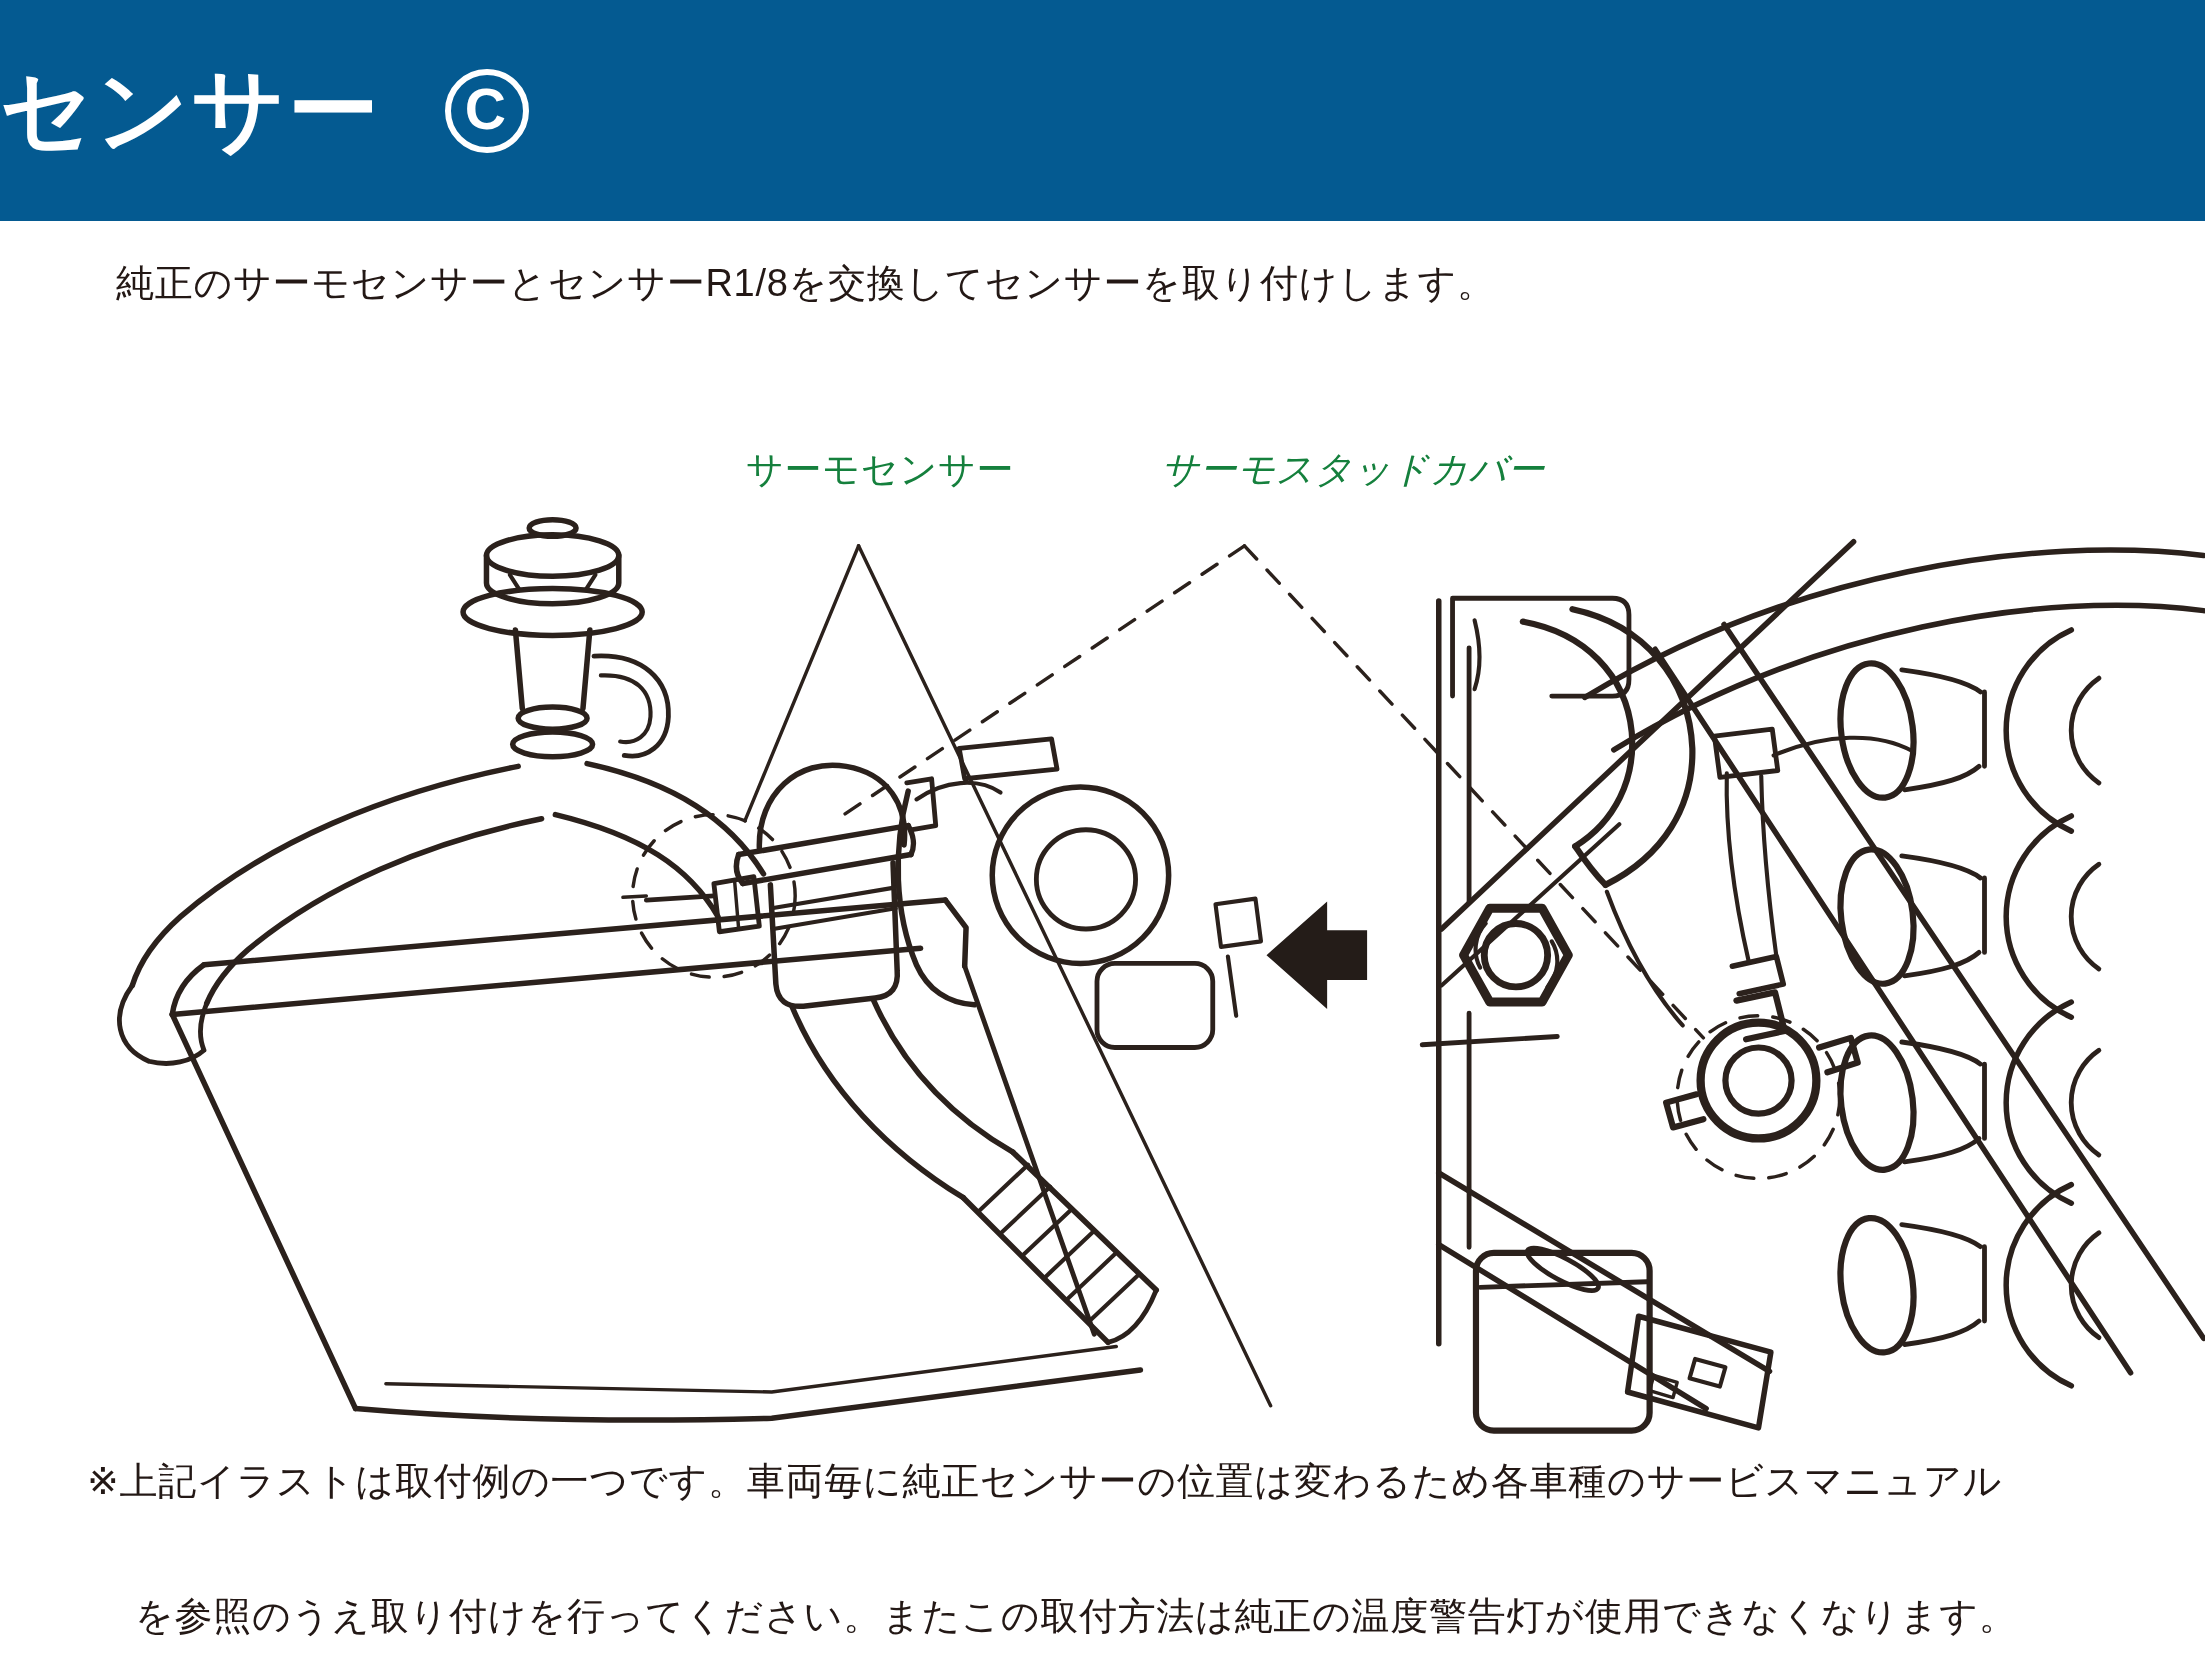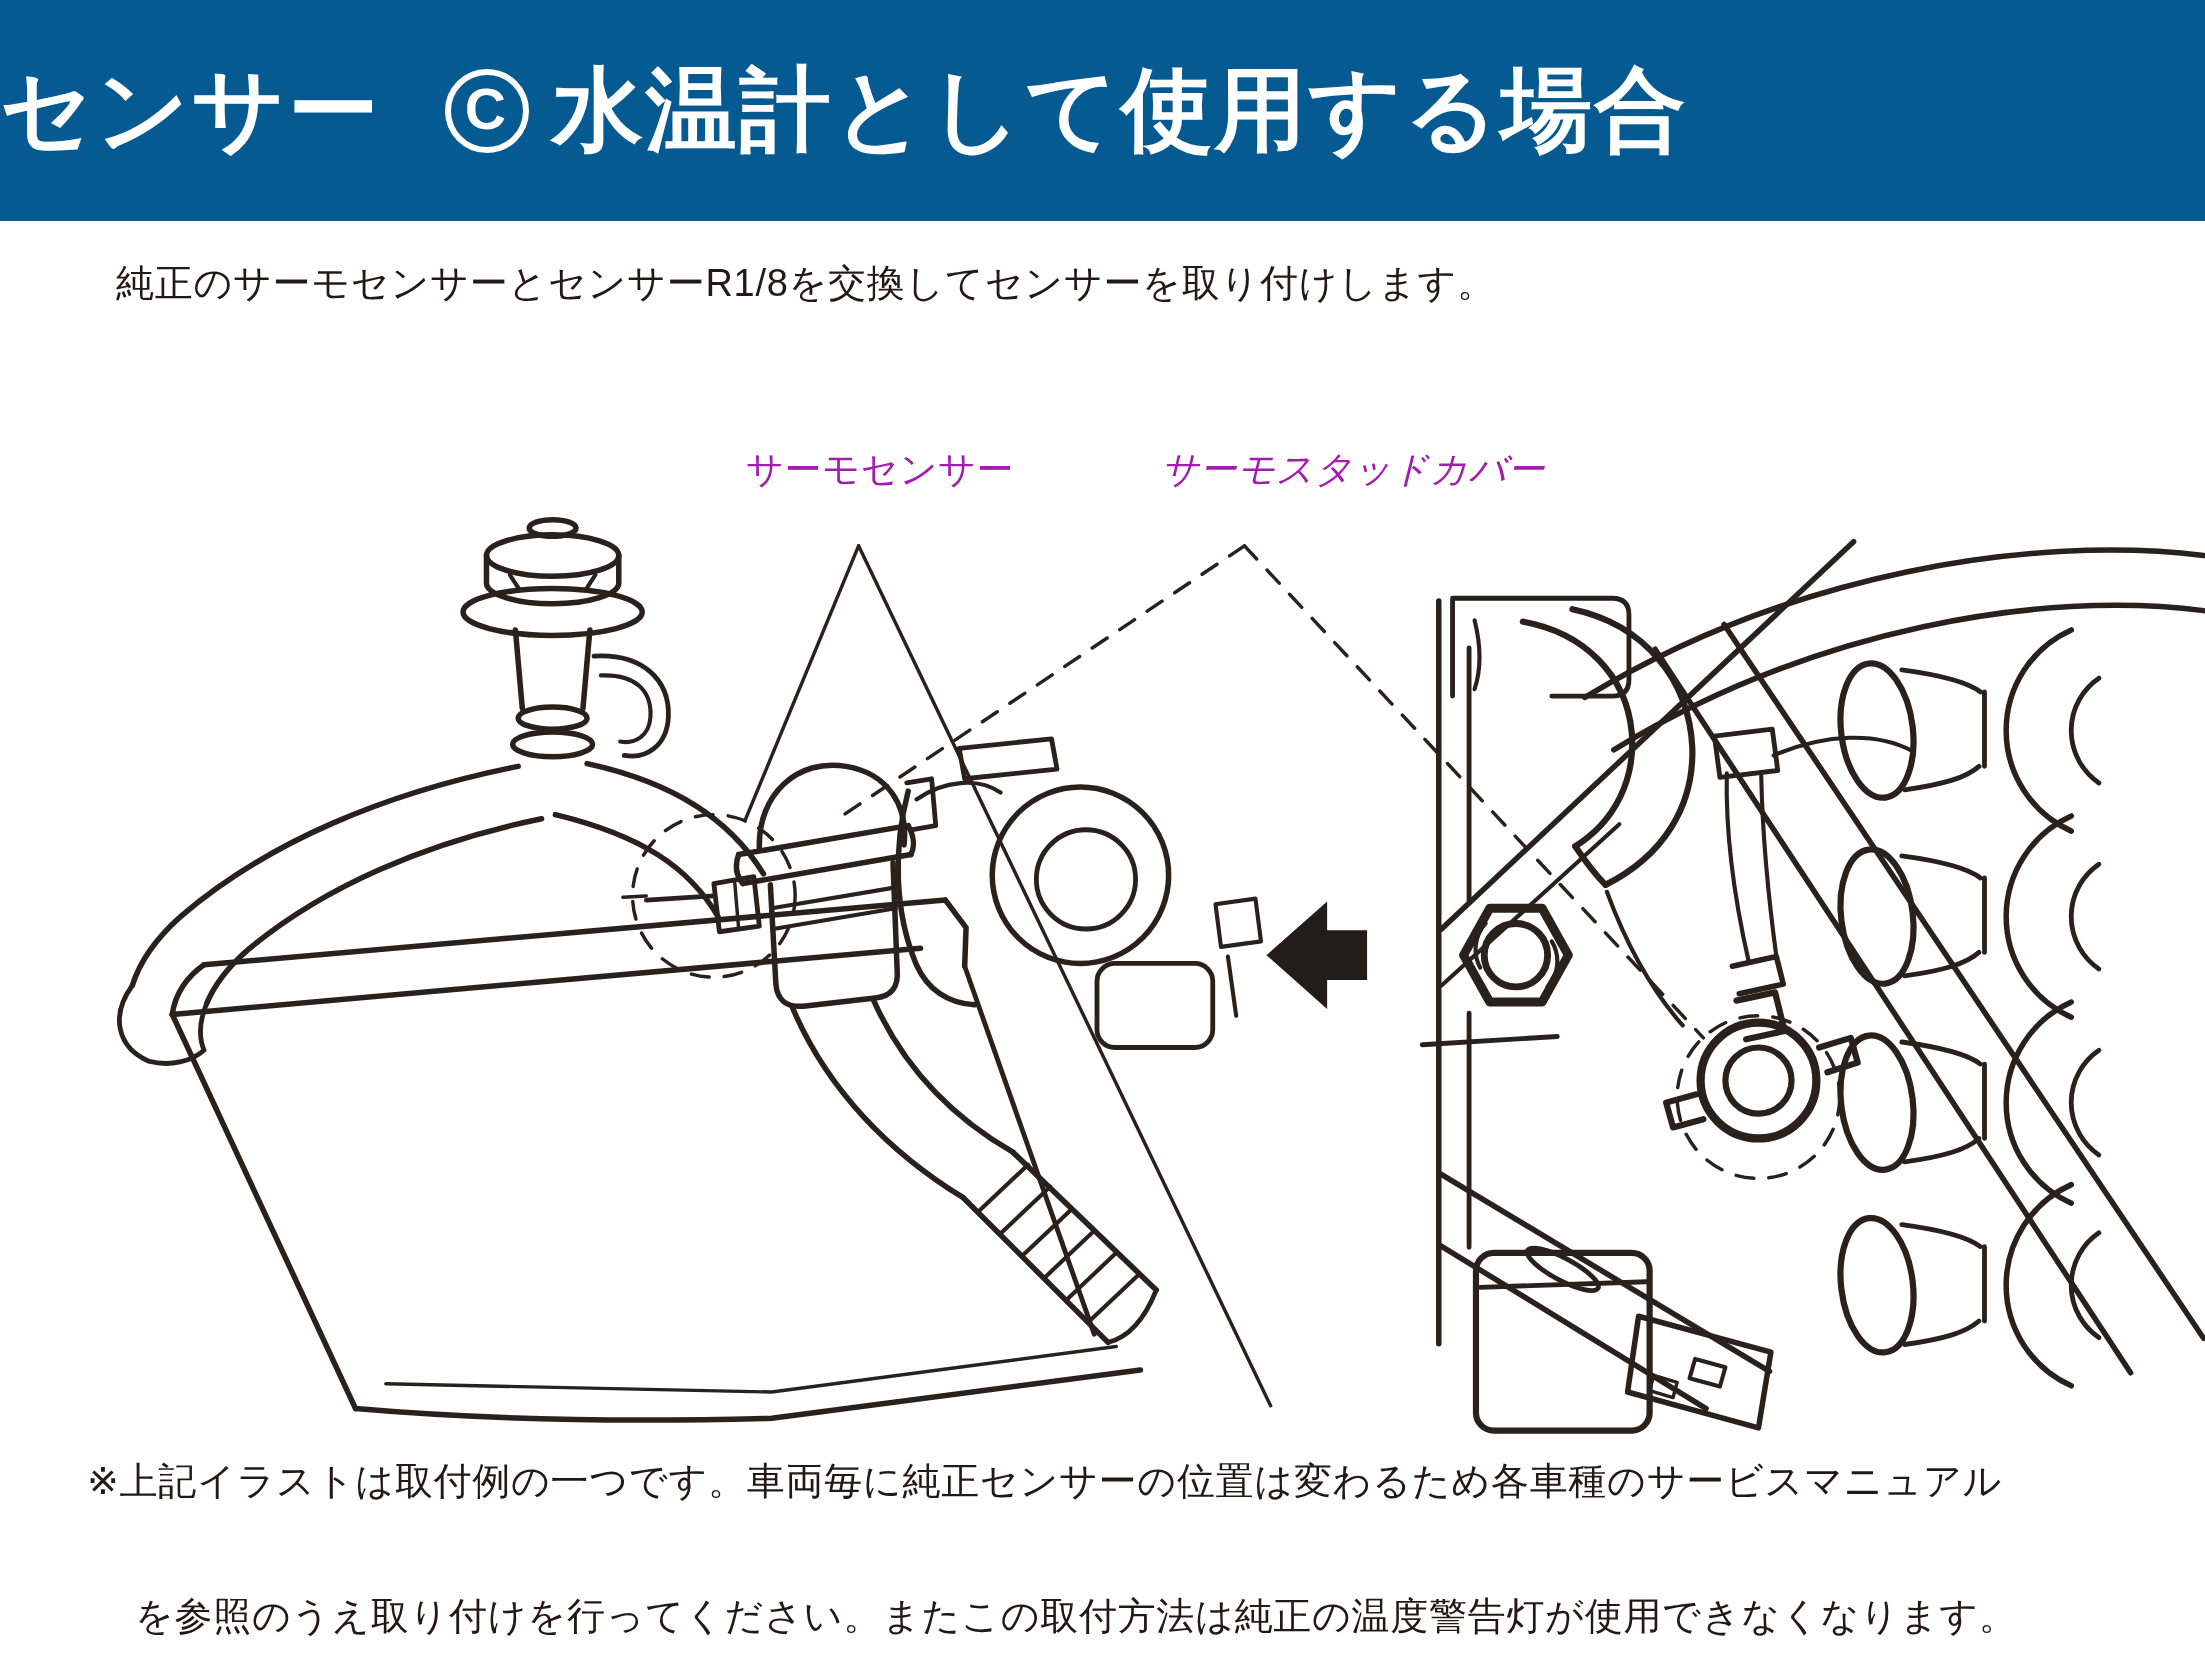--- a/index.html
+++ b/index.html
@@ -23,21 +23,21 @@
   }
   .cmark span { font-size:57px; font-weight:700; line-height:1; transform:translateY(-1.4px); }
 
   
   .intro {
     position:absolute; left:116px; top:258px;
     font-size:38px; letter-spacing:0.7px; white-space:nowrap; color:#231815;
   }
   .dlabel {
     position:absolute; top:445px; font-size:37px; letter-spacing:0.7px;
-    white-space:nowrap; color:#a21caf;
+    white-space:nowrap; color:#15803d;
   }
   .dlabel.l1 { left:746px; }
   .dlabel.l2 { left:1161px;font-style:italic; }
 
   .art { position:absolute; left:0; top:0; width:2205px; height:1654px; }
 
   .foot { position:absolute; left:0; top:0; width:2205px; height:1654px; pointer-events:none;margin-top:40px; }
   .fl { position:absolute; font-size:38px; letter-spacing:0.7px; white-space:nowrap; color:#231815; }
   .fl.f1 { left:87px; top:1416px; }
   .fl.f2 { left:135px; top:1551px; }
@@ -47,21 +47,20 @@
 <body>
 
 <div class="page">
 
   <header class="banner">
     <h1>
         <span>センサー</span>
         <span class="cmark">
           <span>C</span>
         </span>
-        <span>水温計として使用する場合</span>
       </h1>
   </header>
 
   <p class="intro">純正のサーモセンサーとセンサーR1/8を交換してセンサーを取り付けします。</p>
 
   <div class="dlabel l1">サーモセンサー</div>
   <div class="dlabel l2">サーモスタッドカバー</div>
 
   <svg class="art" viewBox="0 0 3200 2400" fill="none" stroke="#2b211c" stroke-width="8" stroke-linecap="round" stroke-linejoin="round">
 

